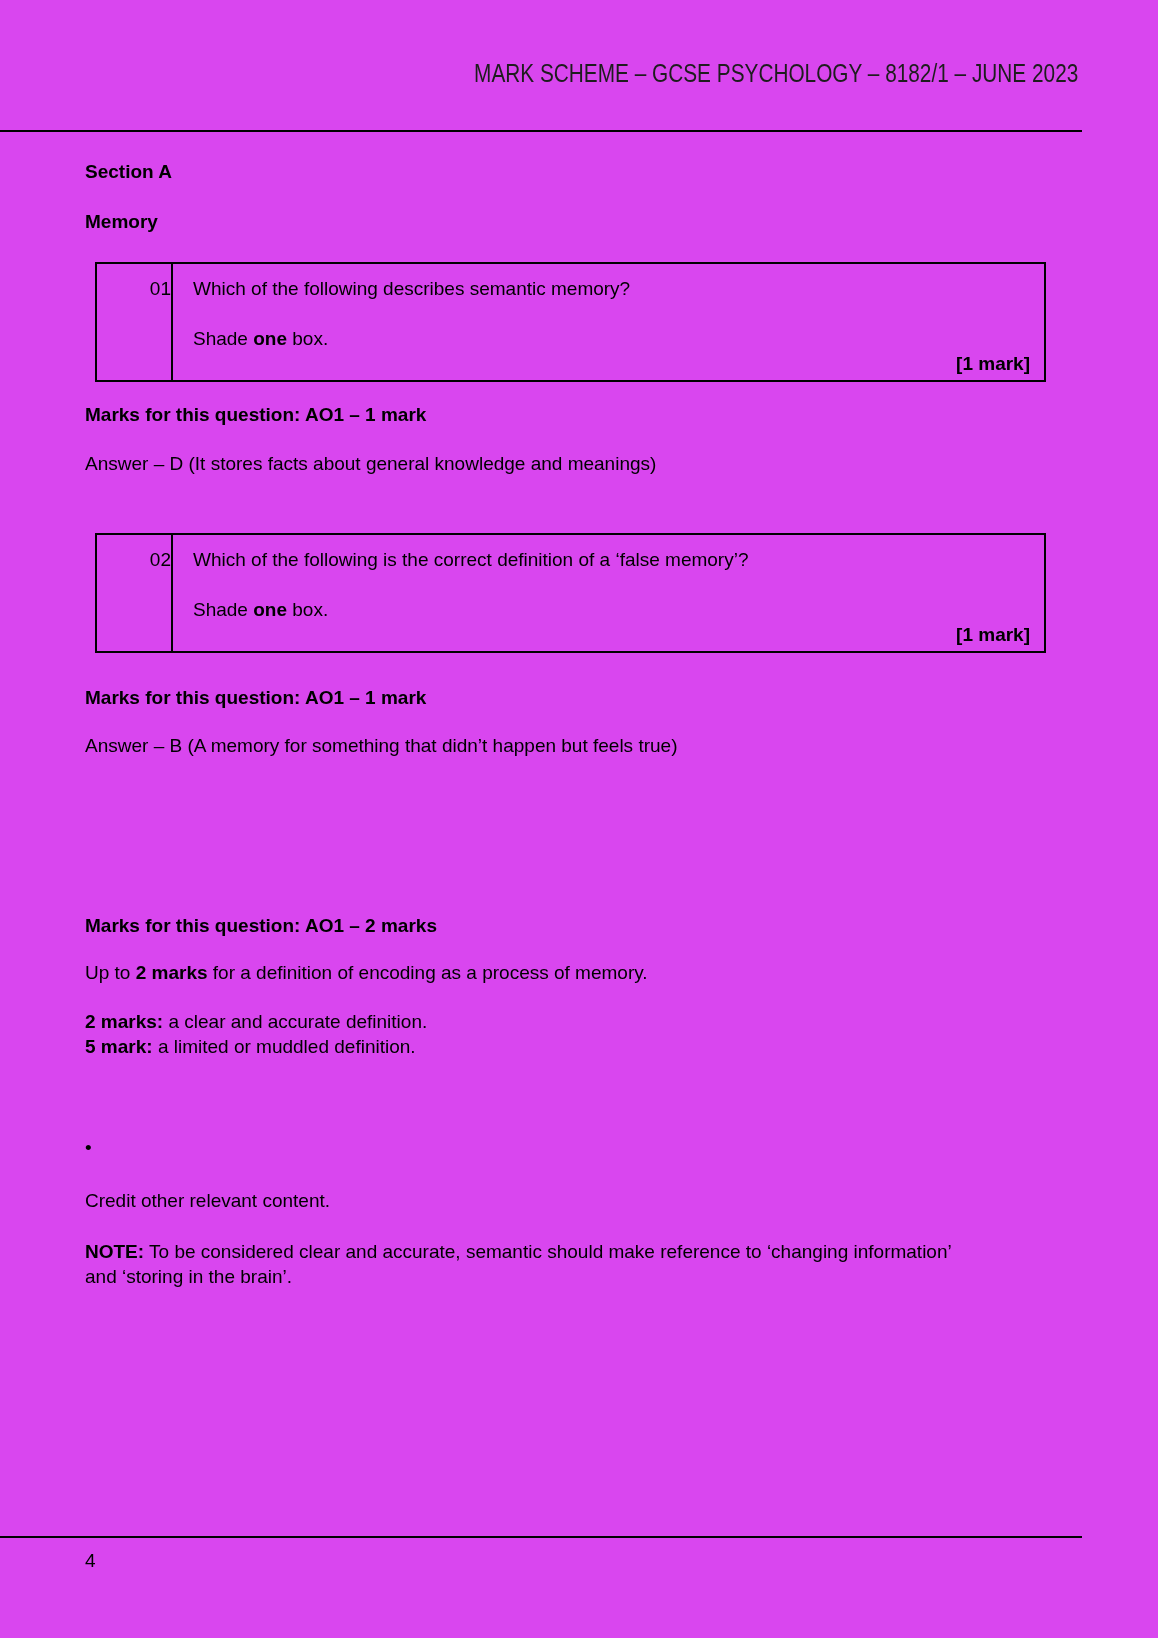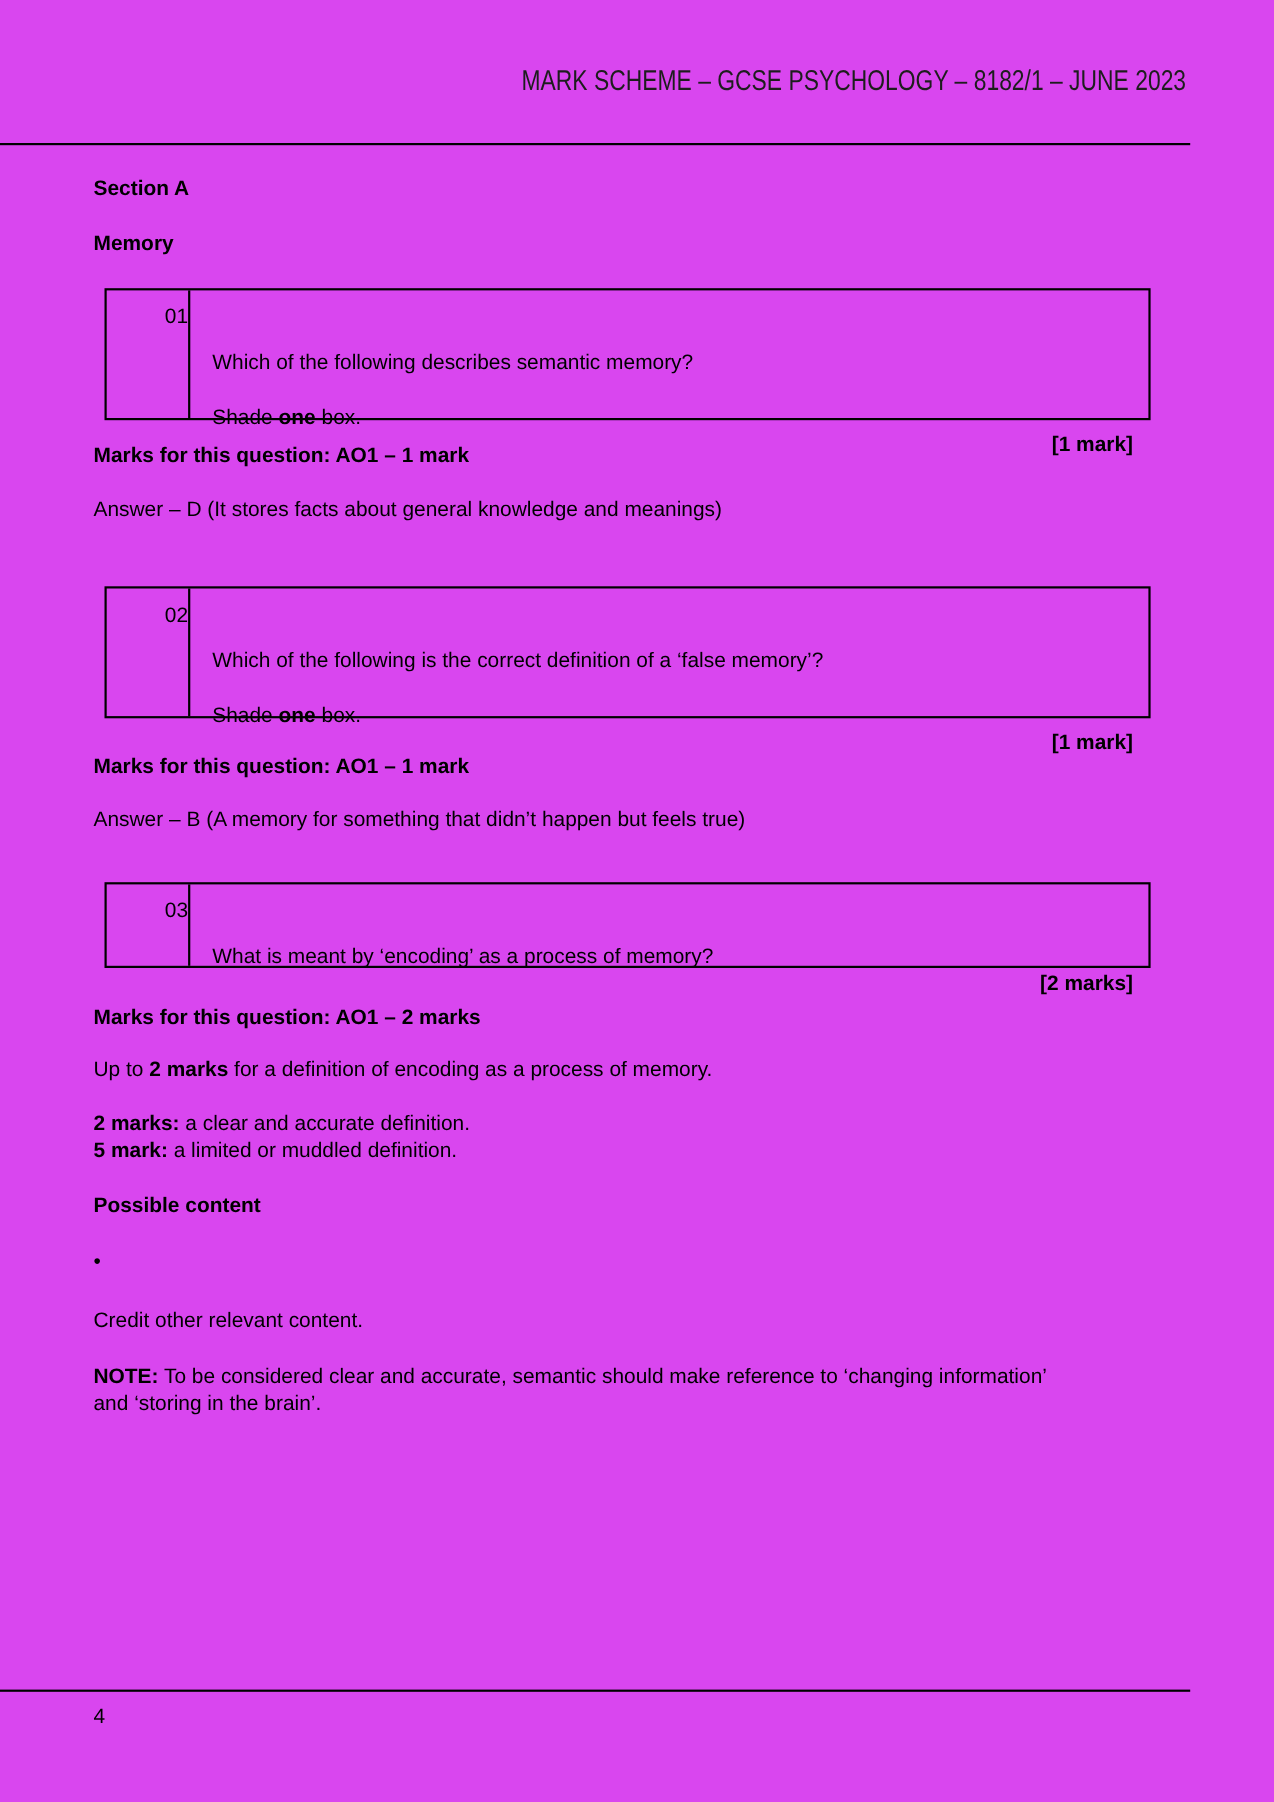--- a/index.html
+++ b/index.html
@@ -67,21 +67,20 @@
     border-right: 2px solid #000000;
     text-align: right;
     font-weight: normal;
     padding-top: 12px;
     box-sizing: border-box;
   }
   .qbody {
     flex: 1 1 auto;
     padding: 12px 14px 0 20px;
     box-sizing: border-box;
-    margin-top: 41px;
   }
   .qshade { margin-top: 25px; }
   .qmarks {
     text-align: right;
     font-weight: bold;
   }
 
   .bullet-row { display: flex; }
   .bullet-glyph {
     width: 25px;
@@ -121,37 +120,29 @@
     <div class="qnum">02</div>
     <div class="qbody">
       <div>Which of the following is the correct definition of a ‘false memory’?</div>
       <div class="qshade"><span>Shade </span><b>one</b><span> box.</span></div>
       <div class="qmarks">[1 mark]</div>
     </div>
   </div>
   <div class="abs body-text bold" style="top:685px;">Marks for this question: AO1 – 1 mark</div>
   <div class="abs body-text" style="top:733px;">Answer – B (A memory for something that didn’t happen but feels true)</div>
 
-  <div class="abs qbox" style="top:802px; height:78px;">
-    <div class="qnum">03</div>
-    <div class="qbody">
-      <div>What is meant by ‘encoding’ as a process of memory?</div>
-      <div class="qmarks">[2 marks]</div>
-    </div>
-  </div>
   <div class="abs body-text bold" style="top:913px;">Marks for this question: AO1 – 2 marks</div>
 
   <div class="abs body-text" style="top:960px;"><span>Up to </span><b>2 marks</b><span> for a definition of encoding as a process of memory.</span></div>
 
   <div class="abs body-text" style="top:1009px;">
     <div><b>2 marks:</b><span> a clear and accurate definition.</span></div>
     <div><b>5 mark:</b><span> a limited or muddled definition.</span></div>
   </div>
 
-  <div class="abs body-text bold" style="top:1084px;">Possible content</div>
 
   <div class="abs body-text bullet-row" style="top:1135px;">
     <span class="bullet-glyph">•</span>
   </div>
 
   <div class="abs body-text" style="top:1188px;">Credit other relevant content.</div>
 
   <div class="abs body-text" style="top:1239px;"><b>NOTE:</b><span> To be considered clear and accurate, semantic should make reference to ‘changing information’</span><span style="display:block;">and ‘storing in the brain’.</span></div>
 
   <div class="abs rule" style="top:1536px;"></div>

